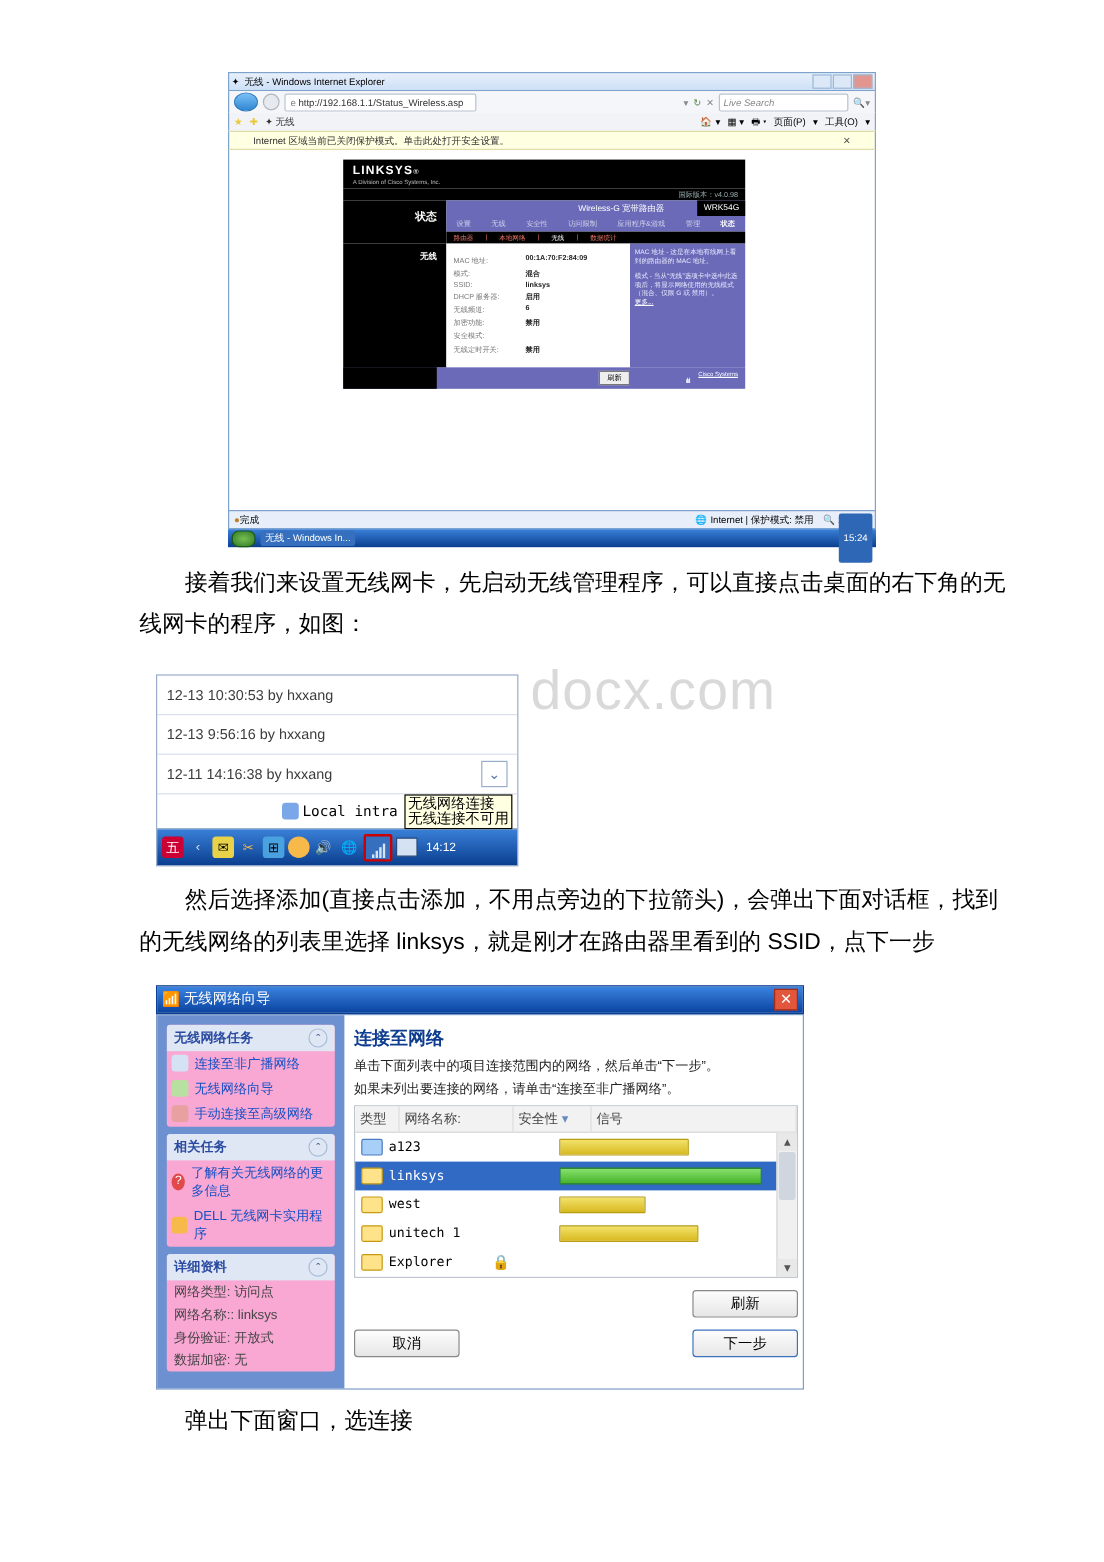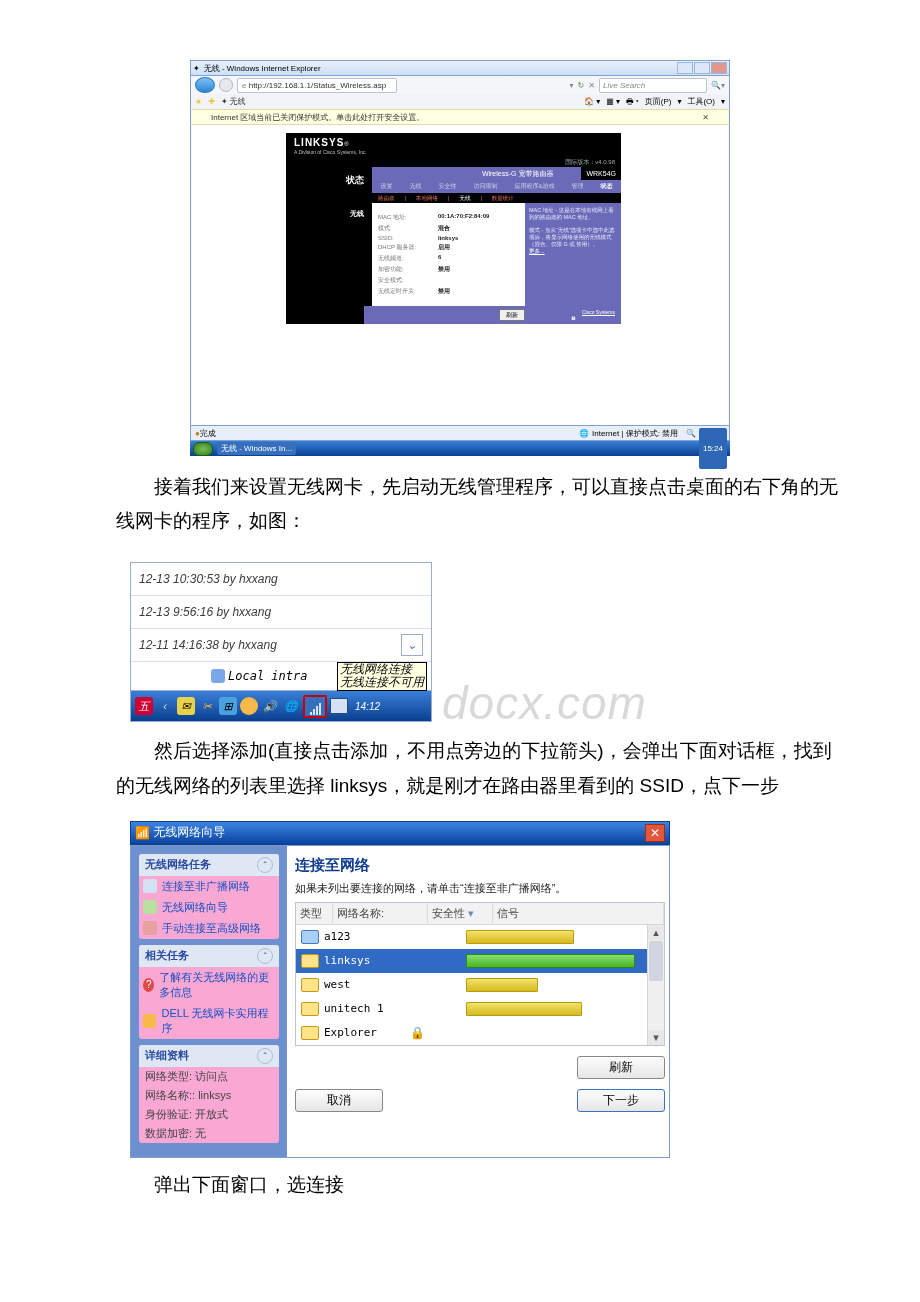--- a/index.html
+++ b/index.html
@@ -244,31 +244,31 @@
     </div>
     <div class="taskbar">
       <div class="start"></div>
       <span style="background:#356fbd;padding:1px 4px;border-radius:2px;">无线 - Windows In...</span>
       <span class="trayclock">15:24</span>
     </div>
   </div>
 
   <div class="prose">接着我们来设置无线网卡，先启动无线管理程序，可以直接点击桌面的右下角的无线网卡的程序，如图：</div>
 
-  <div style="display:flex;align-items:flex-end;font-style:italic;">
+  <div style="display:flex;align-items:flex-start;">
     <div class="tray-shot">
       <div class="tray-line">12-13 10:30:53 by hxxang</div>
       <div class="tray-line">12-13 9:56:16 by hxxang</div>
       <div class="tray-line">
         <span>12-11 14:16:38 by hxxang</span>
         <span class="tray-spacer"></span>
         <span class="tray-expand">⌄</span>
       </div>
       <div class="tray-local">
-        <span style="margin-right:auto;margin-left:76px;display:flex;align-items:center;gap:3px;">
+        <span style="margin-right:auto;margin-left:100px;display:flex;align-items:center;gap:3px;">
           <span class="ic" style="background:#7ba6e8;"></span>
           <span style="font-family:Consolas,monospace;">Local intra</span>
         </span>
         <span class="tray-tooltip">
           <span>无线网络连接</span><br><span>无线连接不可用</span>
         </span>
       </div>
       <div class="taskbar2">
         <span class="tb-ico" style="background:#c03; color:#fff;">五</span>
         <span class="tb-ico" style="color:#d5e2f4;">‹</span>
@@ -339,20 +339,21 @@
               <span class="chev">ˆ</span>
             </div>
           <div class="wz-info">网络类型: 访问点</div>
           <div class="wz-info">网络名称:: linksys</div>
           <div class="wz-info">身份验证: 开放式</div>
           <div class="wz-info">数据加密: 无</div>
         </div>
       </div>
       <div class="wz-right">
         <div class="wz-h1">连接至网络</div>
+        <div class="wz-txt">单击下面列表中的项目连接范围内的网络，然后单击“下一步”。</div>
         <div class="wz-txt">如果未列出要连接的网络，请单击“连接至非广播网络”。</div>
         <div class="wz-listwrap">
           <div class="wz-header2">
             <div style="width:28px;">类型</div>
             <div style="width:86px;">网络名称:</div>
             <div style="width:56px;"><span>安全性</span> <span style="color:#6a8bbf;">▾</span></div>
             <div style="flex:1;">信号</div>
           </div>
           <div style="position:relative; padding-right:16px;">
             <div class="wz-row2">

